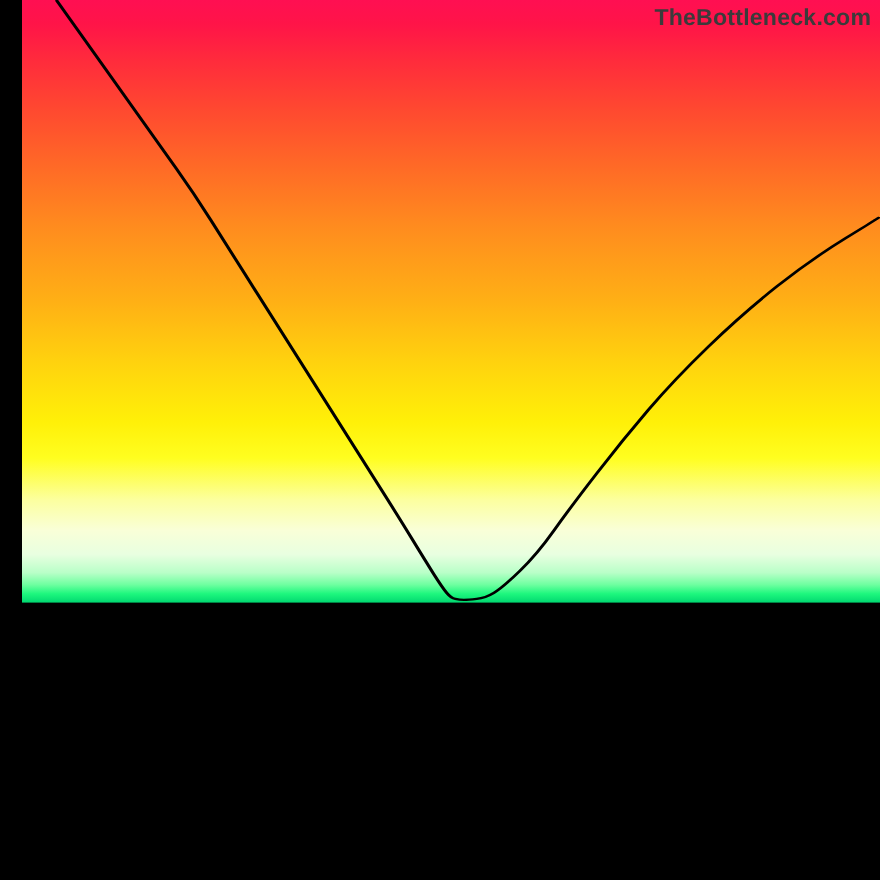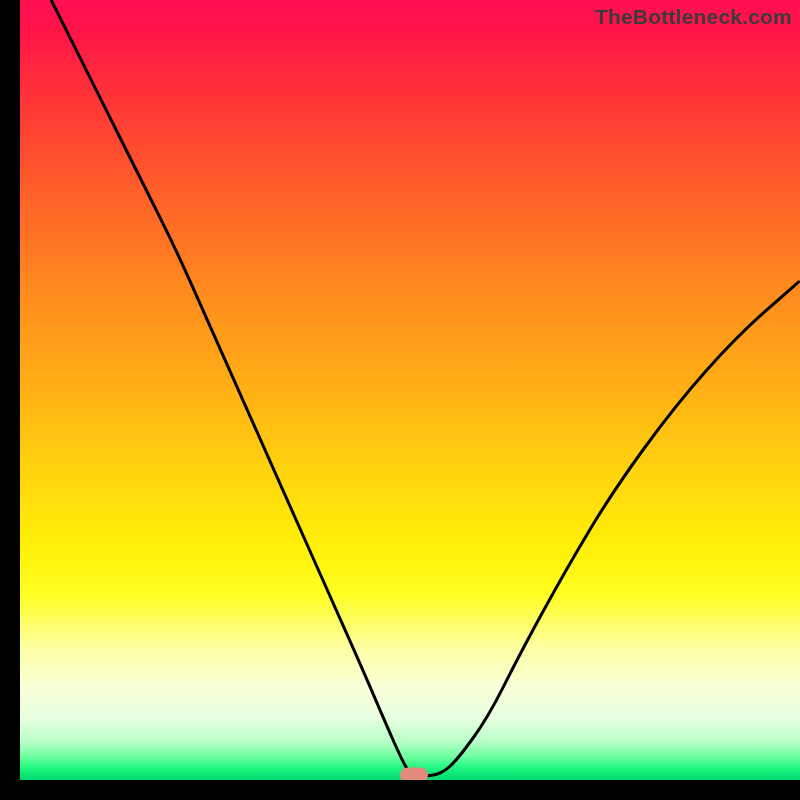--- a/index.html
+++ b/index.html
@@ -15,21 +15,21 @@
     position: relative;
     width: 800px;
     height: 800px;
     background: #000;
   }
   .plot-area {
     position: absolute;
     left: 20px;
     top: 0;
     width: 780px;
-    height: 780px;
+    height: 548px;
     overflow: hidden;
   }
   .gradient {
     position: absolute;
     inset: 0;
     background: linear-gradient(
       to bottom,
       #ff0f52 0%,
       #ff1448 4%,
       #ff2b3c 10%,

